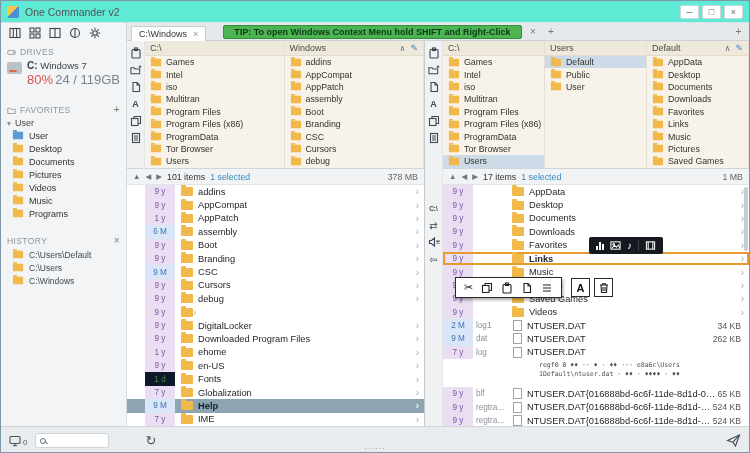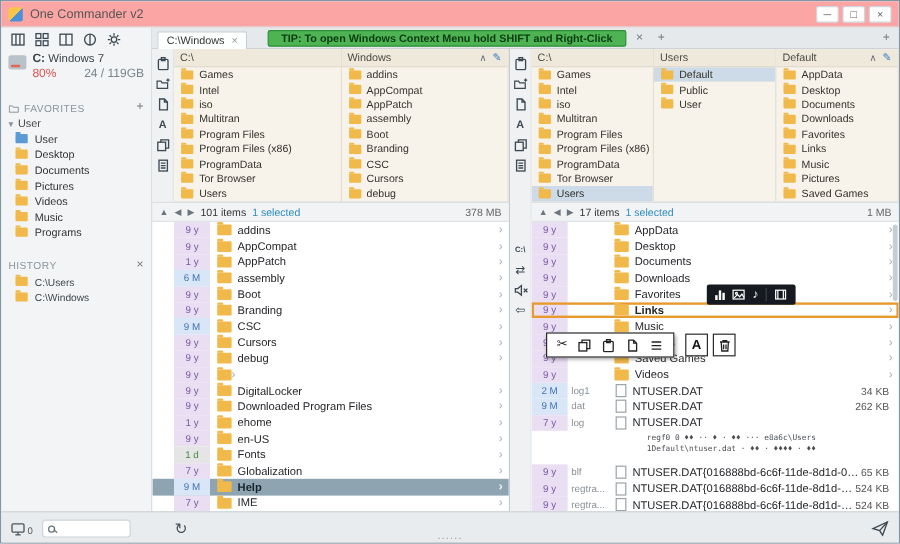--- a/index.html
+++ b/index.html
@@ -1,41 +1,41 @@
 <!DOCTYPE html>
 <html><head>
 <meta charset="utf-8">
 <style>
   html,body{margin:0;padding:0;background:#c9d2d9;font-family:"Liberation Sans",sans-serif;}
   *{box-sizing:border-box;}
   .window{width:750px;height:453px;position:relative;background:#eef1f3;border:1px solid #7f96a6;
     box-shadow:0 3px 10px rgba(0,0,0,.45);overflow:hidden;color:#333;font-size:10px;}
   
-  .titlebar{height:22px;display:flex;align-items:center;padding:0 6px;background:#fca5a5;border-bottom:1px solid #dde2e6;}
+  .titlebar{height:22px;display:flex;align-items:center;padding:0 6px;background:#5eead4;border-bottom:1px solid #dde2e6;}
   .logo{width:12px;height:12px;border-radius:2px;background:linear-gradient(135deg,#f6c54a 50%,#4a90d9 50%);margin-right:6px;flex:none;}
   .title{font-size:10.5px;color:#555;}
   .winbtns{margin-left:auto;display:flex;gap:3px;}
   .winbtn{width:19px;height:14px;display:flex;align-items:center;justify-content:center;font-size:9px;color:#666;border:1px solid #cfd6db;background:#fff;border-radius:2px;cursor:default;}
   
   .main{display:flex;height:403px;}
   .sidebar{width:126px;flex:none;background:#f2f4f5;border-right:1px solid #d4dade;display:flex;flex-direction:column;overflow:hidden;}
   .content{flex:1;display:flex;flex-direction:column;min-width:0;}
   
   .sb-toolbar{height:20px;display:flex;align-items:center;gap:7px;padding:0 7px;color:#3c4852;}
   .sb-toolbar svg{width:11px;height:11px;stroke:#3c4852;fill:none;stroke-width:1.1;}
   .sb-h{display:flex;align-items:center;gap:4px;padding:4px 6px 2px;font-size:8.5px;color:#8b959d;letter-spacing:.4px;}
   .sb-h .plus,.sb-h .x{margin-left:auto;color:#777;font-size:10px;line-height:8px;cursor:default;}
   .sb-h svg{width:9px;height:9px;stroke:#8b959d;fill:none;stroke-width:1.1;}
   .drive{padding:1px 6px 2px;display:flex;gap:5px;}
   .d-icon{width:15px;height:12px;background:#b9c2c9;border-radius:2px;margin-top:2px;position:relative;flex:none;}
   .d-icon::after{content:"";position:absolute;left:2px;right:5px;bottom:2px;height:2px;background:#e06a4f;border-radius:1px;}
   .d-text{flex:1;display:flex;flex-direction:column;}
   .d-line1{font-size:9.5px;color:#3a4248;}
   .d-line1 b{font-size:10px;}
-  .d-line2{display:flex;font-size:10px;margin-top:1px;}
+  .d-line2{display:flex;font-size:13px;margin-top:1px;}
   .d-pct{color:#d9534f;}
   .d-size{margin-left:auto;}
   .d-size.gray{color:#79858c;text-align:center;} .d-size.green{color:#4ba04b;}
   .sb-group{display:flex;align-items:center;gap:4px;padding:1px 6px;font-size:9px;color:#444;}
   .sb-group .caret{color:#8a949c;font-size:8px;}
   .sb-item{display:flex;align-items:center;gap:5px;padding:1.5px 6px 1.5px 11px;font-size:9px;color:#333;white-space:nowrap;}
   .sb-item.hist{font-size:8.5px;color:#3f484f;}
   .fold{width:12px;height:9px;background:#f0b94a;border-radius:1px;position:relative;display:inline-block;flex:none;}
   .fold::before{content:"";position:absolute;top:-2px;left:0;width:5px;height:2px;background:#f0b94a;border-radius:1px 1px 0 0;}
   .fold.blue{background:#5b9bd5;} .fold.blue::before{background:#5b9bd5;}
@@ -74,21 +74,21 @@
   .lheader .cnt{color:#333;}
   .lheader .selcnt{color:#2d8cbf;}
   .lheader .tsize{margin-left:auto;color:#666;}
   
   .flist{flex:1;position:relative;background:#fff;overflow:hidden;display:flex;flex-direction:column;}
   .frow{height:13.4px;flex:none;display:flex;align-items:center;font-size:9.3px;color:#24262a;white-space:nowrap;}
   .pane.left .frow{padding-left:18px;}
   .fage{width:30px;flex:none;align-self:stretch;display:flex;align-items:center;justify-content:center;font-size:8.2px;}
   .agey{background:#eadef2;color:#7a57a5;}
   .agem{background:#d9e6f7;color:#3f74b3;}
-  .aged{background:#e5e5e5;color:#3f8f3f;}
+  .aged{background:#0f172a;color:#3f8f3f;}
   .fext{width:30px;flex:none;font-size:8.2px;color:#8a9198;margin-left:3px;overflow:hidden;}
   .frow .fold{margin-left:6px;}
   .ficon{display:none;width:9px;height:11px;border:1px solid #9aa4ab;background:#fff;margin-left:7px;flex:none;}
   .frow.file .ficon{display:inline-block;}
   .fname{margin-left:5px;flex:1;overflow:hidden;text-overflow:ellipsis;}
   .fsize{color:#555;font-size:8.6px;margin-right:8px;}
   .fchev{color:#a7aeb4;font-size:10px;margin-right:5px;}
   .row-dark{background:#8ea4b0;}
   .row-dark .fname{font-weight:bold;color:#15232c;}
   .row-dark .fchev{color:#f2f6f8;font-weight:bold;}
@@ -169,20 +169,27 @@
             </svg>
           </span>
         <span class="sicon">
             <svg viewBox="0 0 12 12">
               <circle cx="6" cy="6" r="2.3"></circle>
               <path d="M6 .8v2 M6 9.2v2 M.8 6h2 M9.2 6h2 M2.3 2.3l1.4 1.4 M8.3 8.3l1.4 1.4 M9.7 2.3 8.3 3.7 M3.7 8.3 2.3 9.7"></path>
             </svg>
           </span>
       </div>
 
+      <div class="sb-h">
+        <svg viewBox="0 0 12 12">
+            <rect x="1" y="3.5" width="10" height="5" rx="1"></rect>
+            <circle cx="9" cy="6" r=".8"></circle>
+          </svg>
+        <span>DRIVES</span>
+      </div>
       <div>
 
           <div class="drive">
             <span class="d-icon"></span>
             <span class="d-text">
               <span class="d-line1"><b>C:</b> <span>Windows 7</span></span>
               <span class="d-line2">
                 <span class="d-pct">80%</span>
                 <span class="d-size gray">24 / 119GB</span>
               </span>
@@ -241,20 +248,24 @@
           </div>
         </div>
 
       <div style="height:12px"></div>
       <div class="sb-h">
         <span>HISTORY</span>
         <span class="x">×</span>
       </div>
       <div>
 
+          <div class="sb-item hist">
+            <span class="fold sm"></span>
+            <span>C:\Users\Default</span>
+          </div>
 
           <div class="sb-item hist">
             <span class="fold sm"></span>
             <span>C:\Users</span>
           </div>
 
           <div class="sb-item hist">
             <span class="fold sm"></span>
             <span>C:\Windows</span>
           </div>

